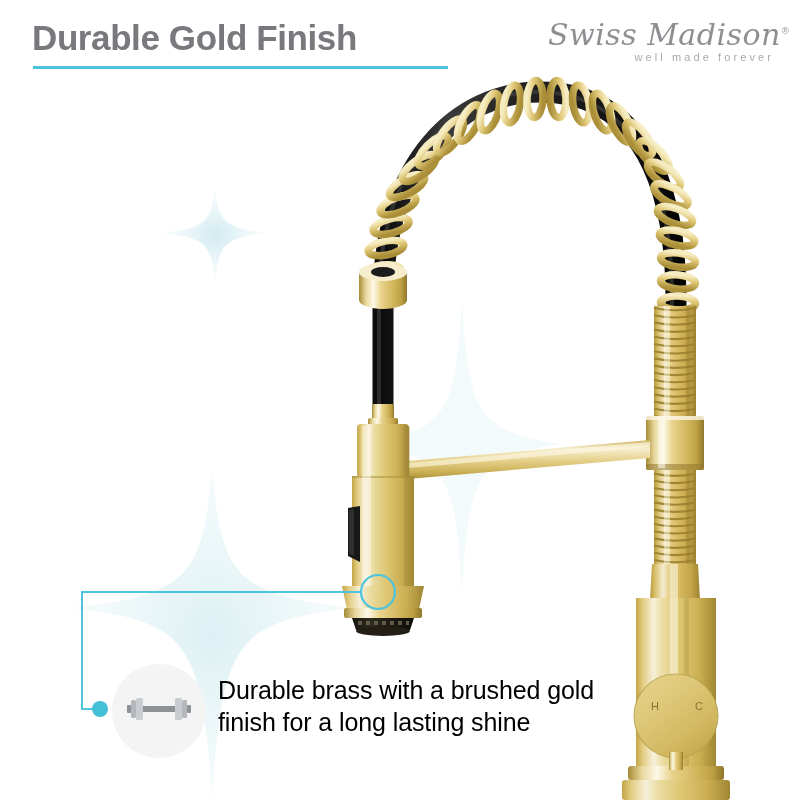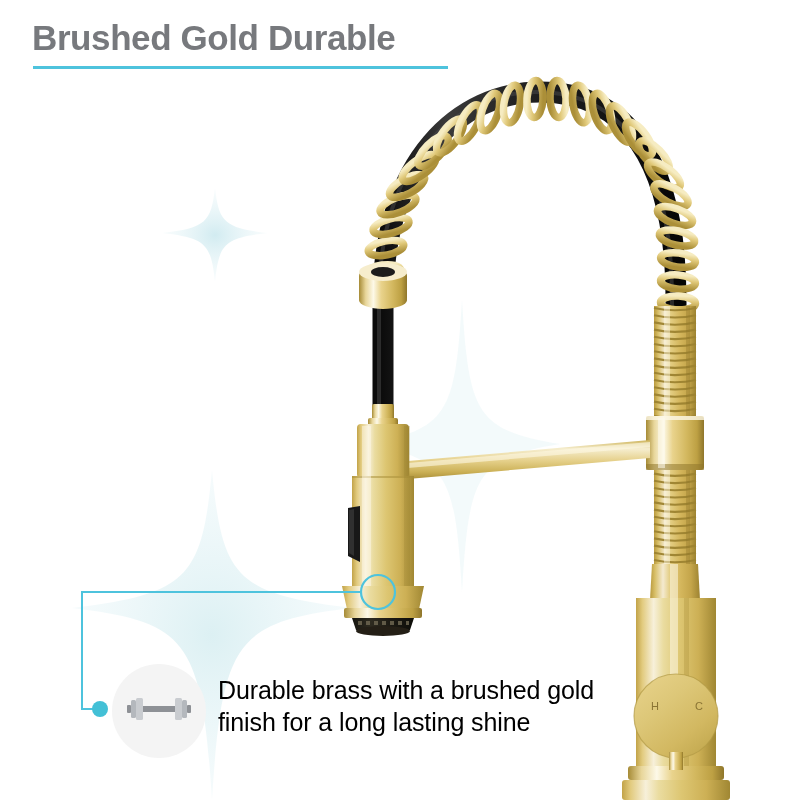--- a/index.html
+++ b/index.html
@@ -413,23 +413,27 @@
 
       <circle cx="676" cy="716" r="42" fill="url(#brassDisc)"></circle>
       <circle cx="676" cy="716" r="42" fill="none" stroke="#b29a44" stroke-width="1.2" opacity="0.7"></circle>
       <text x="655" y="710" font-family="Liberation Sans, sans-serif" font-size="11" fill="#8a7434" text-anchor="middle">H</text>
       <text x="699" y="710" font-family="Liberation Sans, sans-serif" font-size="11" fill="#8a7434" text-anchor="middle">C</text>
 
       <rect x="669" y="752" width="14" height="18" fill="url(#brassRing)"></rect>
     </g>
   </svg>
 
-  <div id="page-title">Brushed Gold Durable</div>
+  <div id="page-title">Durable Gold Finish</div>
   <div id="title-underline"></div>
 
+  <div id="brand">
+    <div id="brand-name"><span>Swiss Madison</span><span id="brand-reg">®</span></div>
+    <div id="brand-tagline">well made forever</div>
+  </div>
 
   <svg id="callout-layer" viewBox="0 0 800 800" width="800" height="800">
 
     <circle cx="378" cy="592" r="17" fill="none" stroke="#4ec3dd" stroke-width="2.2"></circle>
 
     <path d="M 361 592 L 82 592 L 82 709 L 94 709" fill="none" stroke="#4ec3dd" stroke-width="2"></path>
 
     <circle cx="100" cy="709" r="8" fill="#43c0d6"></circle>
   </svg>
 

